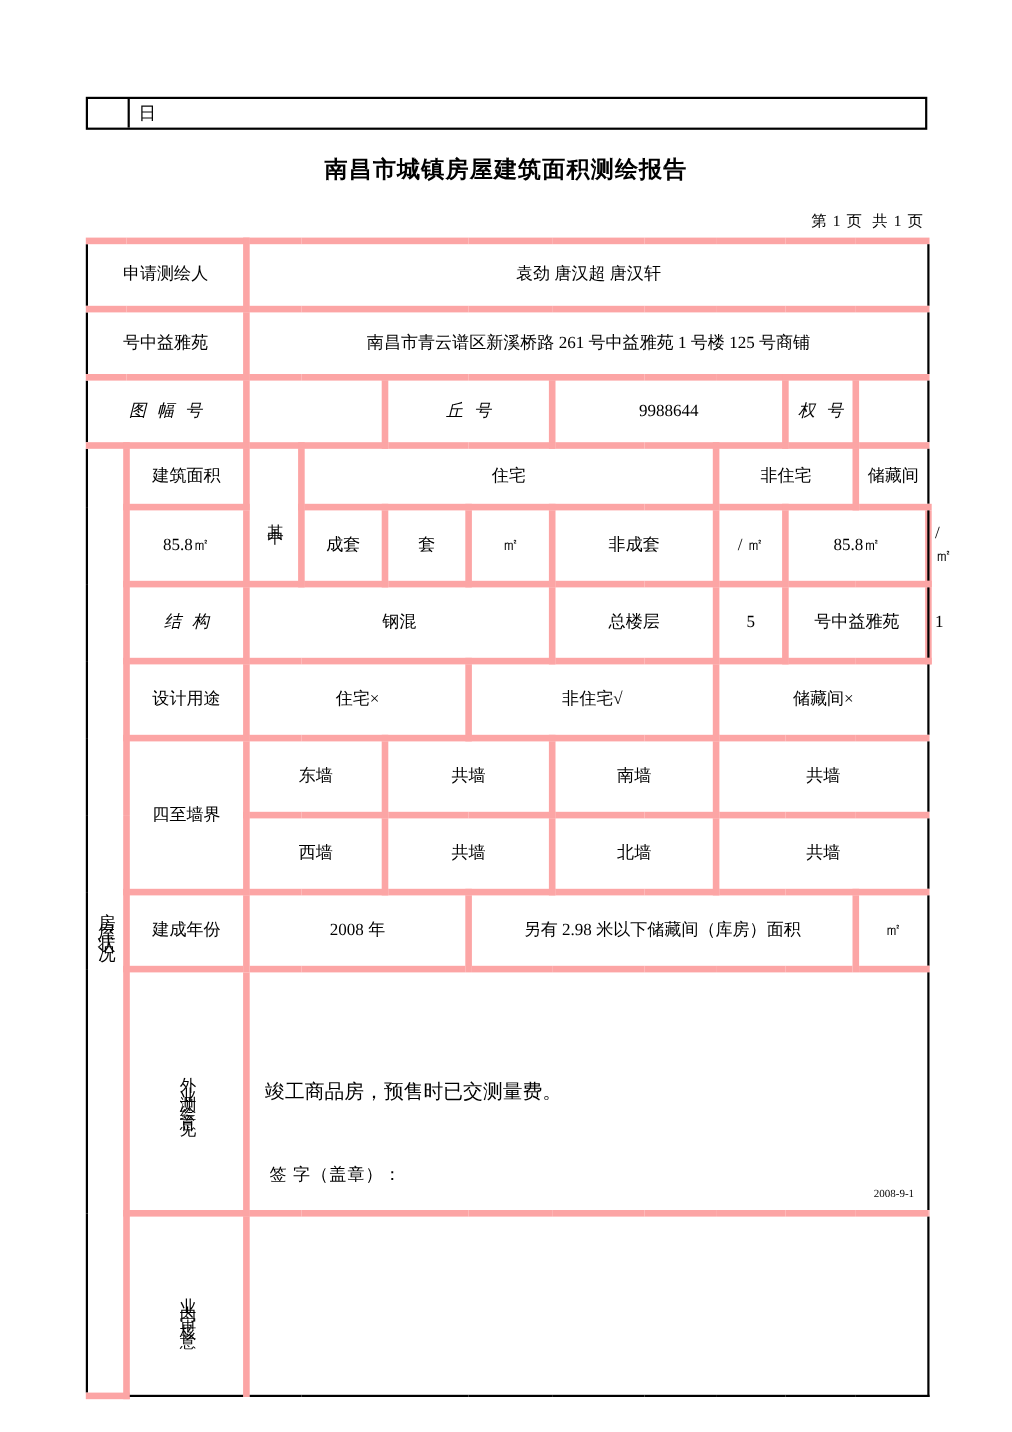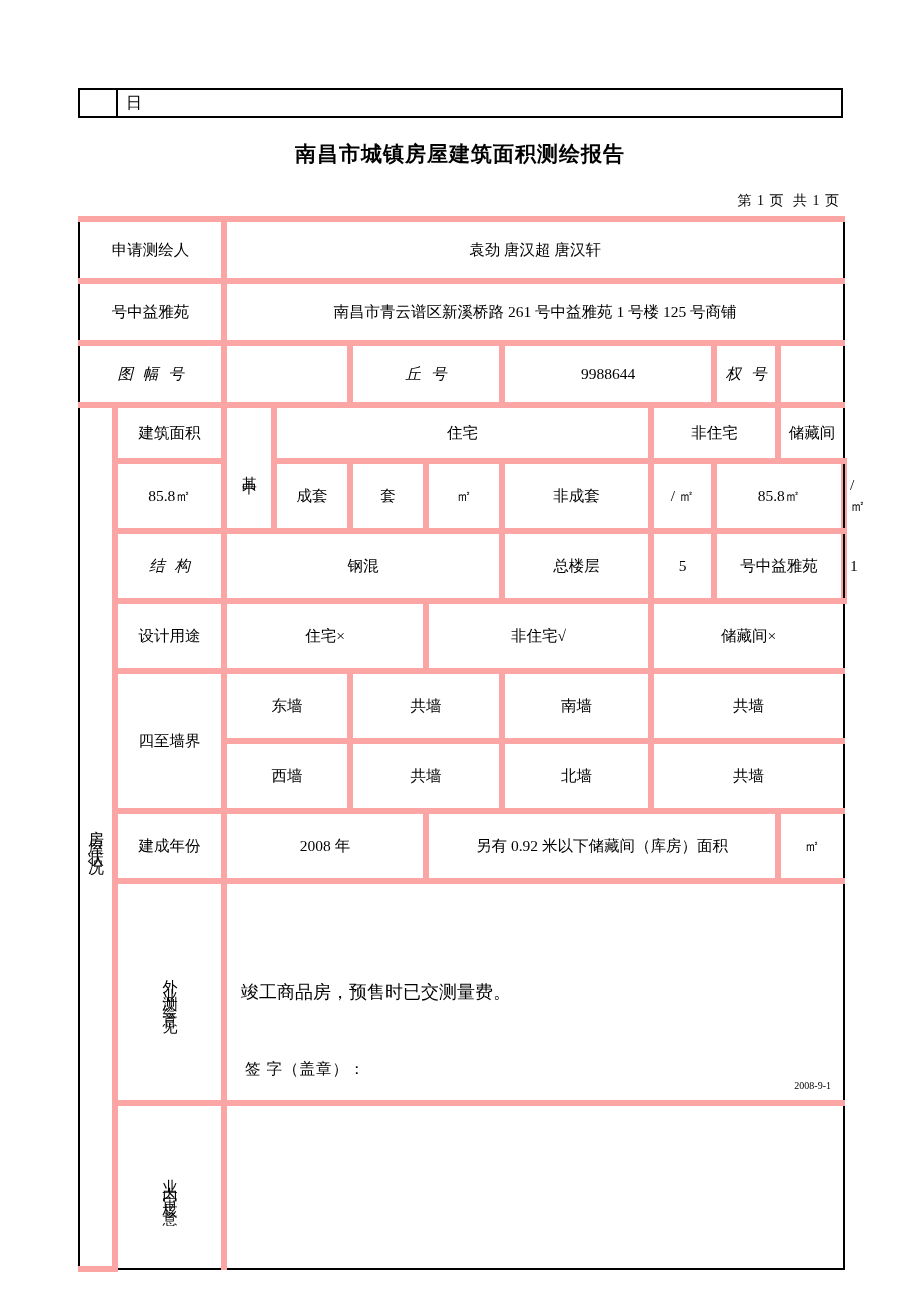--- a/index.html
+++ b/index.html
@@ -246,21 +246,21 @@
     <tr>
       <td class="h60" colspan="2">西墙</td>
       <td class="h60" colspan="2">共墙</td>
       <td class="h60" colspan="2">北墙</td>
       <td class="rgt h60" colspan="3">共墙</td>
     </tr>
 
     <tr>
       <td class="btm h60">建成年份</td>
       <td class="btm h60" colspan="3">2008 年</td>
-      <td class="btm h60" colspan="5">另有 0.92 米以下储藏间（库房）面积</td>
+      <td class="btm h60" colspan="5">另有 2.98 米以下储藏间（库房）面积</td>
       <td class="rgt btm h60">㎡</td>
     </tr>
 
     <tr>
       <td class="lft" style="height:212px">
         <div class="vert-wrap">
               <span class="vert" style="letter-spacing:8px;font-size:15px;">外业测绘意见</span>
             </div>
       </td>
       <td class="rgt opinion-body" colspan="10" style="height:212px">

